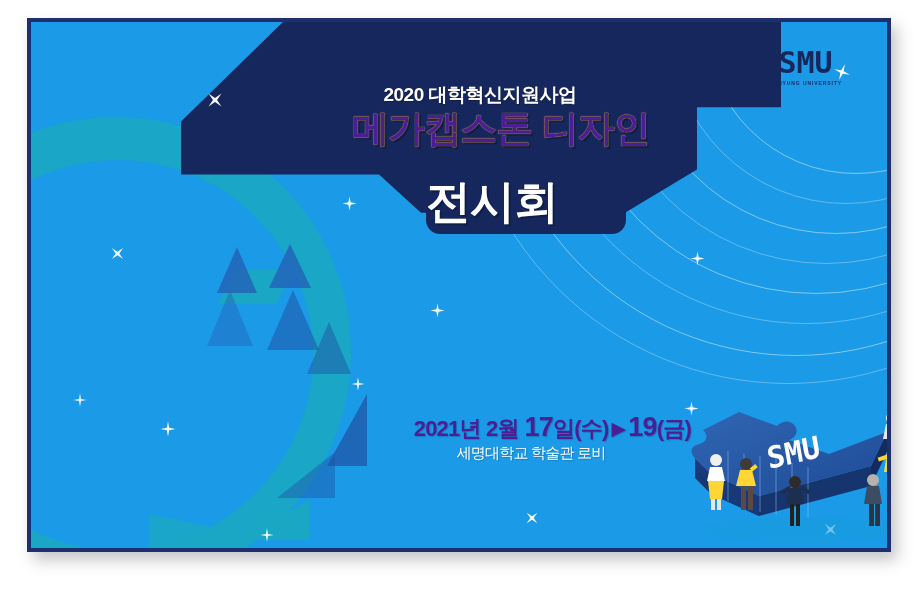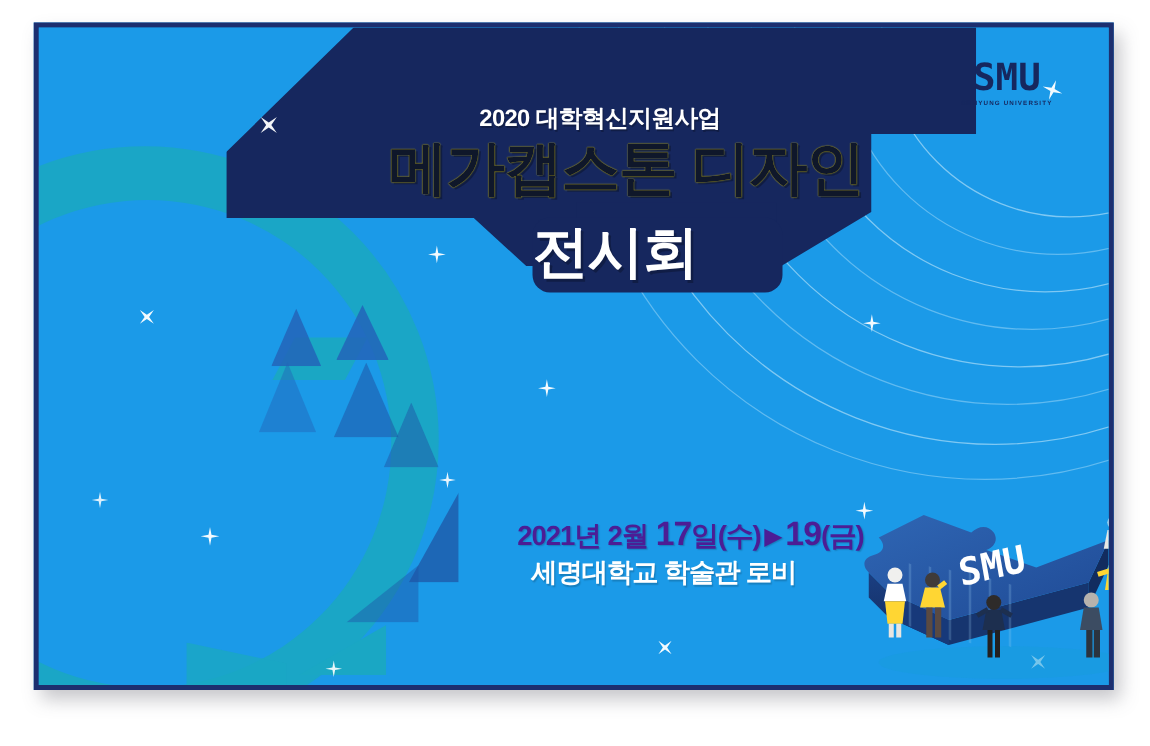--- a/index.html
+++ b/index.html
@@ -148,22 +148,22 @@
     text-shadow: 1px 1px 0 rgba(0,0,0,0.25);
     white-space: nowrap;
   }
 
   #title-line1 {
     position: absolute;
     left: 250px;
     top: 88px;
     width: 440px;
     text-align: center;
-    color: #0f172a;
-    font-size: 47px;
+    color: #4c1d95;
+    font-size: 37px;
     font-weight: bold;
     letter-spacing: -1px;
     line-height: 1;
     white-space: nowrap;
     text-shadow:
       0 0 1px #ffe400,
       2px 2px 0 rgba(0,0,0,0.28);
   }
 
   #title-line2 {
@@ -202,22 +202,22 @@
     vertical-align: 1px;
   }
 
   #venue-line {
     position: absolute;
     left: 340px;
     top: 422px;
     width: 320px;
     text-align: center;
     color: #ffffff;
-    font-size: 21px;
-    font-weight: bold;
+    font-size: 15px;
+    font-weight: normal;
     letter-spacing: -0.8px;
     white-space: nowrap;
     text-shadow: 1px 1px 1px rgba(0,0,0,0.18);
   }
 
   
   #smu-logo {
     position: absolute;
     left: 727px;
     top: 26px;

